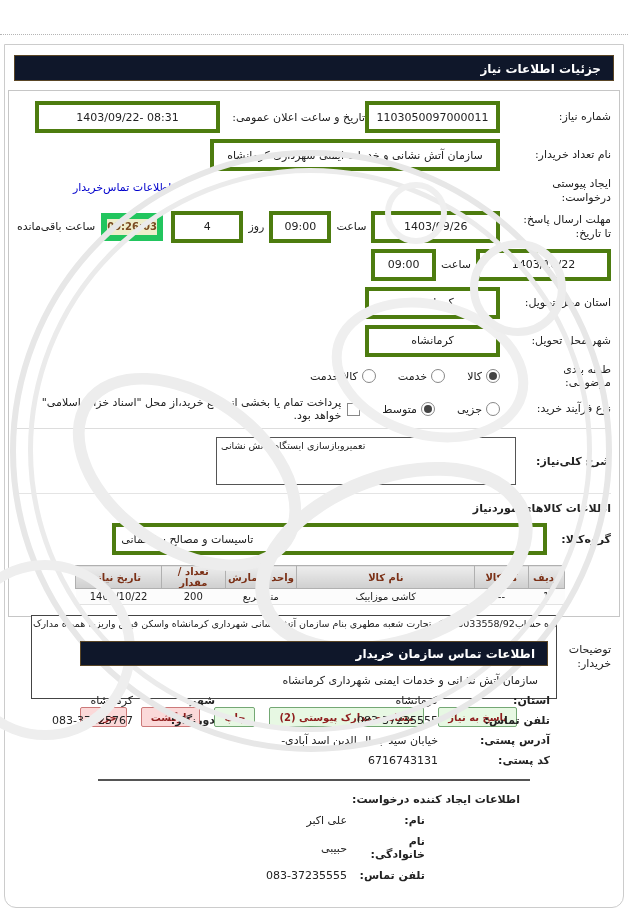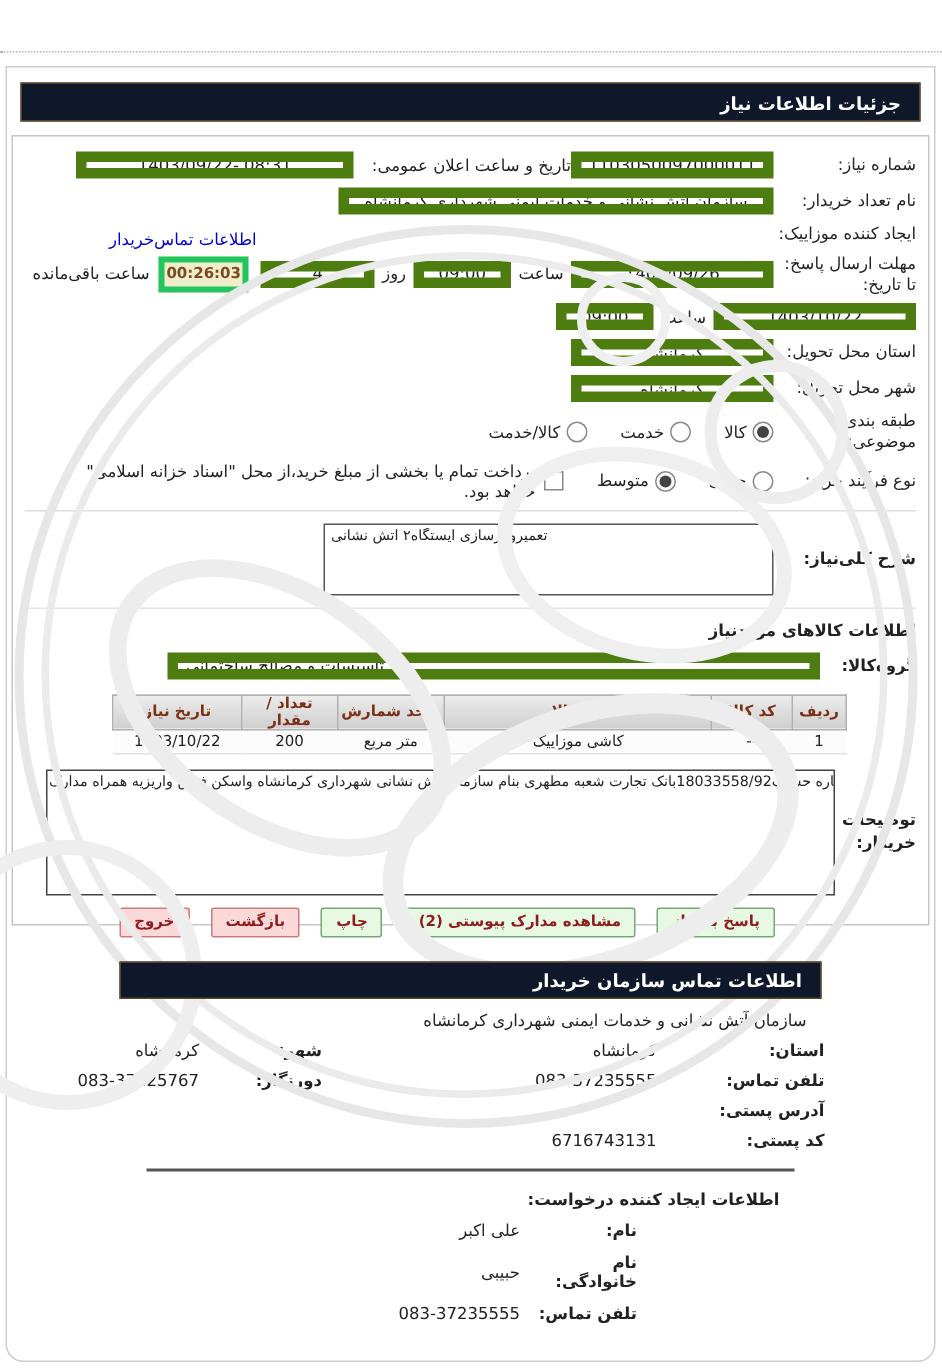--- a/index.html
+++ b/index.html
@@ -20,30 +20,30 @@
     border:1px solid #5a4626;color:#fff;font-weight:bold;font-size:12px;
     padding-right:12px;box-sizing:border-box;z-index:45;}
   .bar1{top:55px;left:14px;right:14px;}
   .bar2{top:641px;left:80px;right:80px;height:25px;line-height:25px;}
 
   
   .panel{position:absolute;top:90px;left:8px;right:8px;height:527px;
     border:1px solid #c6c6c6;background:#fff;box-sizing:border-box;
     padding:10px 8px 0 8px;z-index:10;}
   .row{display:flex;align-items:center;margin-bottom:6px;}
-  .lbl{width:95px;flex-shrink:0;text-align:right;line-height:1.25;color:#222;}
+  .lbl{width:95px;flex-shrink:0;text-align:right;line-height:1.25;color:#222;margin-left:16px;}
   .lbl2{width:145px;flex-shrink:0;text-align:right;white-space:nowrap;padding-left:8px;box-sizing:border-box;}
   .mini-lbl{padding:0 5px;white-space:nowrap;}
-  .inp{border:7px solid #4d7c0f;background:#fff;height:18px;display:flex;
+  .inp{border:4px solid #4d7c0f;background:#fff;height:32px;display:flex;
     align-items:center;justify-content:center;box-sizing:border-box;
     font-size:11px;overflow:hidden;white-space:nowrap;}
   .inp.right{justify-content:flex-end;padding:0 5px;}
   .w135{width:135px;} .w185{width:185px;} .w290{width:290px;} .w425{width:425px;}
   .w65{width:65px;} .w76{width:76px;} .w435{width:435px;}
-  .countdown{width:52px;height:16px;background:#eeeecb;border:4px solid #22c55e;
+  .countdown{width:52px;height:16px;background:#eeeecb;border:6px solid #22c55e;
     color:#7a4a21;font-size:10px;font-weight:bold;display:flex;align-items:center;
     justify-content:center;margin-right:8px;}
   .remaining{padding-right:6px;white-space:nowrap;}
 
   .radio{width:12px;height:12px;border:1px solid #888;border-radius:50%;
     background:#fff;display:inline-block;position:relative;margin-left:4px;flex-shrink:0;}
   .radio.sel::after{content:"";position:absolute;left:2px;top:2px;right:2px;bottom:2px;
     background:#444;border-radius:50%;}
   .opt{display:flex;align-items:center;margin-left:22px;}
   .check{width:11px;height:11px;border:1px solid #888;background:#fff;display:inline-block;
@@ -62,21 +62,21 @@
 
   table.goods{border-collapse:collapse;width:490px;margin:10px 46px 0 0;font-size:10px;}
   table.goods th{background:linear-gradient(#ededed,#cfcfcf);color:#7b3016;
     border:1px solid #b0b0b0;height:17px;font-weight:bold;padding:0 2px;}
   table.goods td{height:15px;text-align:center;border-bottom:1px solid #e2e2e2;
     background:#fcfcfc;padding:0 2px;}
   .col-radif{width:32px;} .col-code{width:52px;} .col-name{width:190px;}
   .col-unit{width:70px;} .col-qty{width:62px;} .col-date{width:84px;}
 
   .notes-row{display:flex;align-items:center;margin-top:10px;}
-  .notes-lbl{width:54px;flex-shrink:0;font-weight:bold;line-height:1.3;}
+  .notes-lbl{width:54px;flex-shrink:0;font-weight:normal;line-height:1.3;}
   .notes-box{flex:1;height:84px;border:1px solid #444;background:#fff;
     box-sizing:border-box;margin-left:14px;position:relative;overflow:hidden;}
   .notes-text{position:absolute;top:2px;right:-14px;white-space:nowrap;
     font-size:9.5px;color:#222;}
 
   .btn-row{display:flex;margin:8px 94px 0 0;gap:14px;}
   .btn{height:18px;padding:0 9px;font-size:10px;font-weight:bold;color:#8f1d1d;
     display:flex;align-items:center;justify-content:center;border-radius:2px;
     white-space:nowrap;cursor:pointer;}
   .btn.green{background:#e7f8e3;border:1px solid #74a874;}
@@ -137,21 +137,21 @@
     <div class="lbl2">تاریخ و ساعت اعلان عمومی:</div>
     <div class="inp w185 ltr">1403/09/22- 08:31</div>
   </div>
 
   <div class="row">
     <div class="lbl">نام تعداد خریدار:</div>
     <div class="inp w290">سازمان آتش نشانی و خدمات ایمنی شهرداری کرمانشاه</div>
   </div>
 
   <div class="row creator-wrap">
-    <div class="lbl">ایجاد کننده موزاییک:</div>
+    <div class="lbl">ایجاد پیوستی درخواست:</div>
     <span class="creator-link">اطلاعات تماس‌خریدار</span>
   </div>
 
   <div class="row">
     <div class="lbl">مهلت ارسال پاسخ: تا تاریخ:</div>
     <div class="inp w135 ltr">1403/09/26</div>
     <span class="mini-lbl">ساعت</span>
     <div class="inp w65 ltr">09:00</div>
     <span class="mini-lbl">روز</span>
     <div class="inp w76 ltr">4</div>
@@ -278,20 +278,21 @@
 
   <div class="crow">
     <div class="c-l1">تلفن تماس:</div>
     <div class="c-v1 ltr">083-37235555</div>
     <div class="c-l2">دورنگار:</div>
     <div class="c-v2 ltr">083-37225767</div>
   </div>
 
   <div class="crow">
     <div class="c-l1">آدرس پستی:</div>
+    <div class="c-v2">خیابان سید جمال الدین اسد آبادی-</div>
   </div>
 
   <div class="crow">
     <div class="c-l1">کد پستی:</div>
     <div class="c-v1 ltr">6716743131</div>
   </div>
 
   <div class="divider"></div>
 
   <div class="c-head">اطلاعات ایجاد کننده درخواست:</div>

